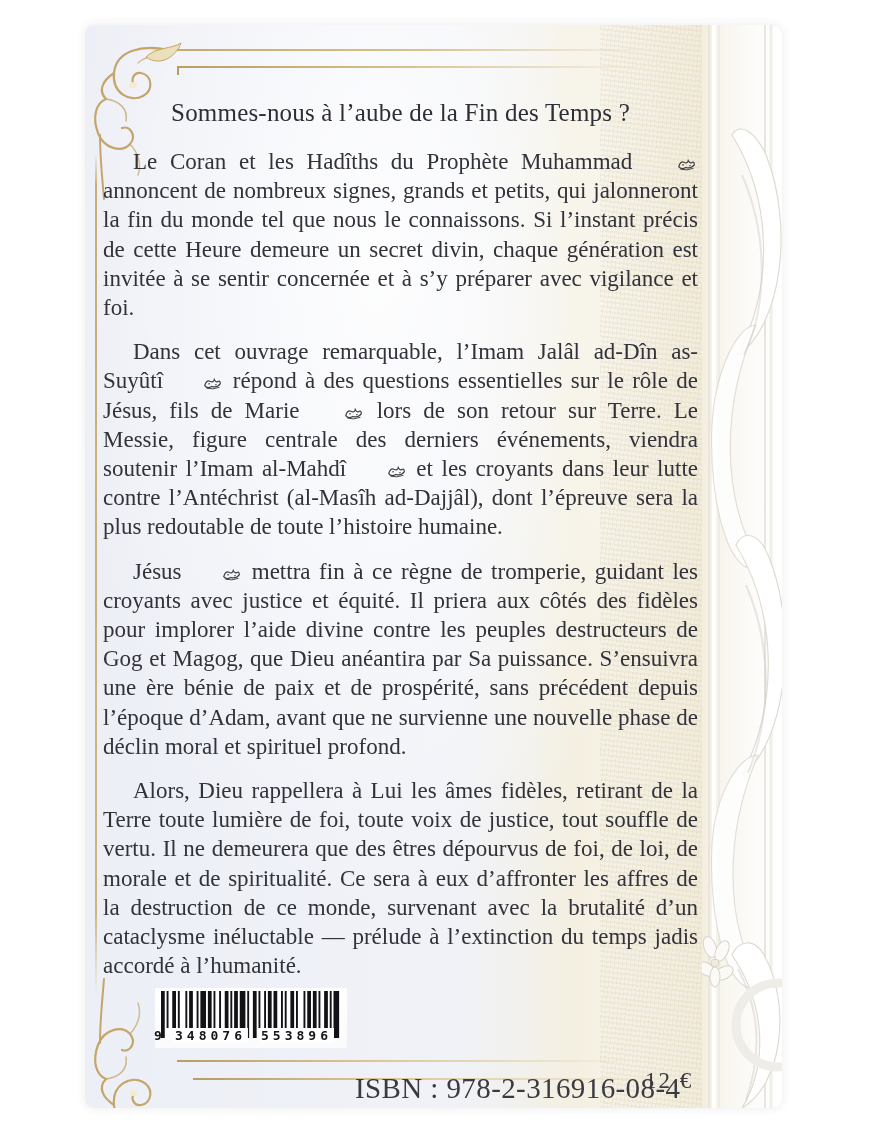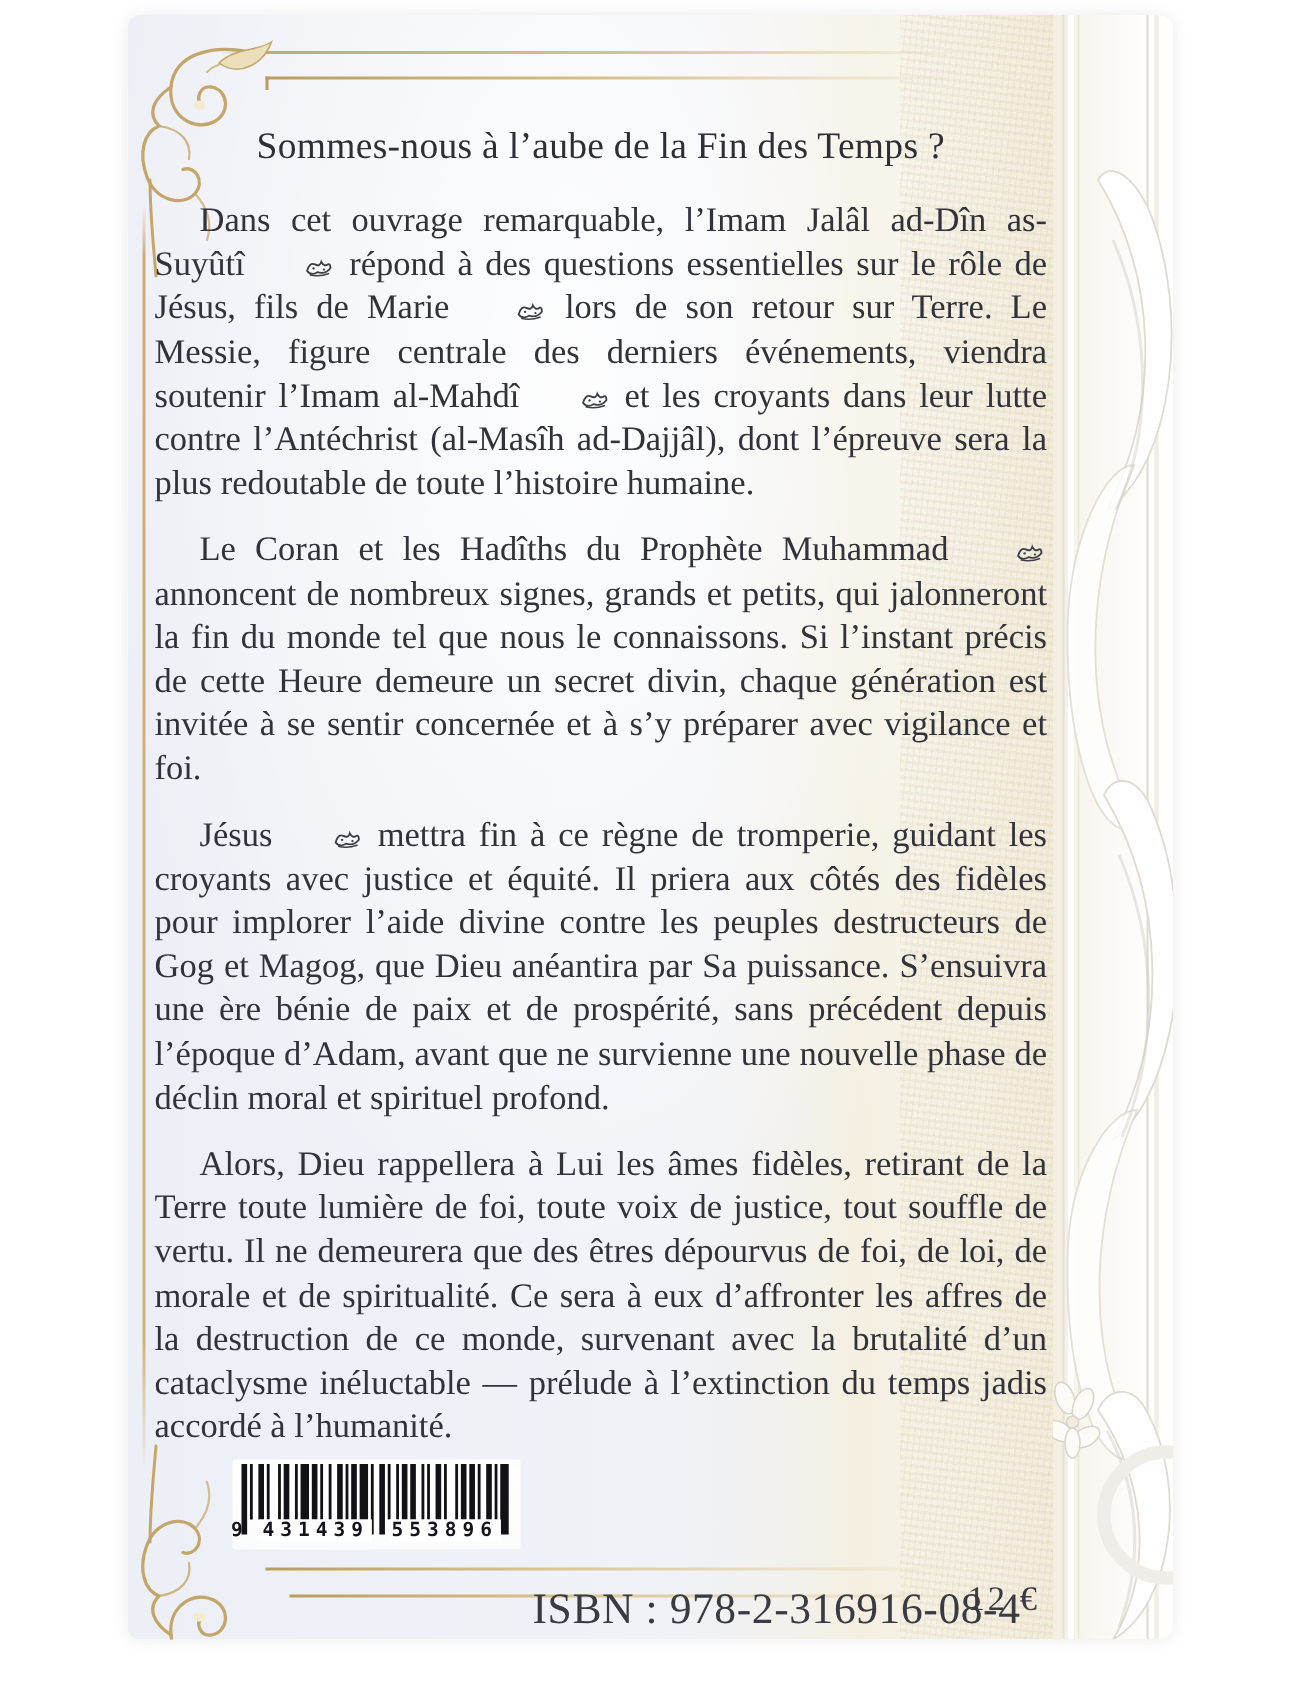--- a/index.html
+++ b/index.html
@@ -1,21 +1,21 @@
 <!DOCTYPE html>
 <html><head>
 <meta charset="utf-8">
 <style>
   html,body{margin:0;padding:0;background:#ffffff;}
   body{width:870px;height:1131px;overflow:hidden;
        font-family:"Liberation Serif","DejaVu Serif",serif;}
   .page{position:relative;width:870px;height:1131px;background:#ffffff;}
 
   
-  .cover{position:absolute;left:85px;top:10px;width:697px;height:1083px;
+  .cover{position:absolute;left:85px;top:25px;width:697px;height:1083px;
          border-radius:9px;overflow:hidden;
          box-shadow:0 0 10px rgba(60,60,80,.10);
          background:
            radial-gradient(ellipse at 42% 22%, rgba(255,255,255,.9) 0%, rgba(255,255,255,0) 55%),
            linear-gradient(to right,#edeff6 0%,#f0f2f8 52%,#f2f1ee 62%,#f4efe0 70%,#f6f3ea 78%,#fbfaf6 88%,#ffffff 100%);}
 
   
   .texture-band{position:absolute;left:515px;top:0;width:205px;height:1083px;
       background:
         repeating-linear-gradient(7deg, rgba(205,188,143,.14) 0 2px, rgba(255,255,255,0) 2px 5px),
@@ -134,42 +134,42 @@
         <path d="M14 94 C14 116 16 134 18 158" stroke-width="2"></path>
         <path d="M44 103 C52 112 56 122 52 134" stroke-width="1.5" opacity=".7"></path>
       </g>
       <path d="M60 16 C70 6 86 8 95 2 C90 16 74 26 60 16 Z" fill="#ecdfbb" stroke="#c4a66a" stroke-width="1"></path>
       <ellipse cx="47" cy="44" rx="4" ry="3" fill="#f3ead0"></ellipse>
     </svg>
 
     <div class="content">
       <h1>Sommes-nous à l’aube de la Fin des Temps ?</h1>
       <div id="paras">
+          <p class="para">Le Coran et les Hadîths du Prophète Muhammad <span class="honorific" title="calligraphic mark after Muhammad (sallallahu alayhi wa sallam)"><svg viewBox="0 0 22 16" width="19" height="14">
+                <path d="M2 11 Q4 4 8 6 Q12 8 13 4 Q15 8 18 6 Q20 5 20 9 Q16 14 10 12 Q5 15 2 11 Z" fill="none" stroke="#3e3e46" stroke-width="1.4"></path>
+                <circle cx="7" cy="9" r=".9" fill="#3e3e46"></circle>
+                <circle cx="15" cy="10" r=".9" fill="#3e3e46"></circle>
+                <path d="M4 14 Q11 16 19 13" stroke="#3e3e46" stroke-width="1.1" fill="none"></path>
+              </svg></span> annoncent de nombreux signes, grands et petits, qui jalonneront la fin du monde tel que nous le connaissons. Si l’instant précis de cette Heure demeure un secret divin, chaque génération est invitée à se sentir concernée et à s’y préparer avec vigilance et foi.</p>
           <p class="para">Dans cet ouvrage remarquable, l’Imam Jalâl ad-Dîn as-Suyûtî <span class="honorific" title="calligraphic mark (rahimahullah)"><svg viewBox="0 0 22 16" width="19" height="14">
                 <path d="M2 11 Q4 4 8 6 Q12 8 13 4 Q15 8 18 6 Q20 5 20 9 Q16 14 10 12 Q5 15 2 11 Z" fill="none" stroke="#3e3e46" stroke-width="1.4"></path>
                 <circle cx="7" cy="9" r=".9" fill="#3e3e46"></circle>
                 <circle cx="15" cy="10" r=".9" fill="#3e3e46"></circle>
                 <path d="M4 14 Q11 16 19 13" stroke="#3e3e46" stroke-width="1.1" fill="none"></path>
               </svg></span> répond à des questions essentielles sur le rôle de Jésus, fils de Marie <span class="honorific" title="calligraphic mark (alayhi as-salam)"><svg viewBox="0 0 22 16" width="19" height="14">
                 <path d="M2 11 Q4 4 8 6 Q12 8 13 4 Q15 8 18 6 Q20 5 20 9 Q16 14 10 12 Q5 15 2 11 Z" fill="none" stroke="#3e3e46" stroke-width="1.4"></path>
                 <circle cx="7" cy="9" r=".9" fill="#3e3e46"></circle>
                 <circle cx="15" cy="10" r=".9" fill="#3e3e46"></circle>
                 <path d="M4 14 Q11 16 19 13" stroke="#3e3e46" stroke-width="1.1" fill="none"></path>
               </svg></span> lors de son retour sur Terre. Le Messie, figure centrale des derniers événements, viendra soutenir l’Imam al-Mahdî <span class="honorific" title="calligraphic mark (alayhi as-salam)"><svg viewBox="0 0 22 16" width="19" height="14">
                 <path d="M2 11 Q4 4 8 6 Q12 8 13 4 Q15 8 18 6 Q20 5 20 9 Q16 14 10 12 Q5 15 2 11 Z" fill="none" stroke="#3e3e46" stroke-width="1.4"></path>
                 <circle cx="7" cy="9" r=".9" fill="#3e3e46"></circle>
                 <circle cx="15" cy="10" r=".9" fill="#3e3e46"></circle>
                 <path d="M4 14 Q11 16 19 13" stroke="#3e3e46" stroke-width="1.1" fill="none"></path>
               </svg></span> et les croyants dans leur lutte contre l’Antéchrist (al-Masîh ad-Dajjâl), dont l’épreuve sera la plus redoutable de toute l’histoire humaine.</p>
-          <p class="para">Le Coran et les Hadîths du Prophète Muhammad <span class="honorific" title="calligraphic mark after Muhammad (sallallahu alayhi wa sallam)"><svg viewBox="0 0 22 16" width="19" height="14">
-                <path d="M2 11 Q4 4 8 6 Q12 8 13 4 Q15 8 18 6 Q20 5 20 9 Q16 14 10 12 Q5 15 2 11 Z" fill="none" stroke="#3e3e46" stroke-width="1.4"></path>
-                <circle cx="7" cy="9" r=".9" fill="#3e3e46"></circle>
-                <circle cx="15" cy="10" r=".9" fill="#3e3e46"></circle>
-                <path d="M4 14 Q11 16 19 13" stroke="#3e3e46" stroke-width="1.1" fill="none"></path>
-              </svg></span> annoncent de nombreux signes, grands et petits, qui jalonneront la fin du monde tel que nous le connaissons. Si l’instant précis de cette Heure demeure un secret divin, chaque génération est invitée à se sentir concernée et à s’y préparer avec vigilance et foi.</p>
           <p class="para">Jésus <span class="honorific" title="calligraphic mark (alayhi as-salam)"><svg viewBox="0 0 22 16" width="19" height="14">
                 <path d="M2 11 Q4 4 8 6 Q12 8 13 4 Q15 8 18 6 Q20 5 20 9 Q16 14 10 12 Q5 15 2 11 Z" fill="none" stroke="#3e3e46" stroke-width="1.4"></path>
                 <circle cx="7" cy="9" r=".9" fill="#3e3e46"></circle>
                 <circle cx="15" cy="10" r=".9" fill="#3e3e46"></circle>
                 <path d="M4 14 Q11 16 19 13" stroke="#3e3e46" stroke-width="1.1" fill="none"></path>
               </svg></span> mettra fin à ce règne de tromperie, guidant les croyants avec justice et équité. Il priera aux côtés des fidèles pour implorer l’aide divine contre les peuples destructeurs de Gog et Magog, que Dieu anéantira par Sa puissance. S’ensuivra une ère bénie de paix et de prospérité, sans précédent depuis l’époque d’Adam, avant que ne survienne une nouvelle phase de déclin moral et spirituel profond.</p>
           <p class="para">Alors, Dieu rappellera à Lui les âmes fidèles, retirant de la Terre toute lumière de foi, toute voix de justice, tout souffle de vertu. Il ne demeurera que des êtres dépourvus de foi, de loi, de morale et de spiritualité. Ce sera à eux d’affronter les affres de la destruction de ce monde, survenant avec la brutalité d’un cataclysme inéluctable — prélude à l’extinction du temps jadis accordé à l’humanité.</p>
         </div>
     </div>
 
@@ -203,21 +203,21 @@
           <rect x="148.50" y="3" width="1.88" height="37" fill="#121216"></rect>
           <rect x="152.25" y="3" width="3.75" height="37" fill="#121216"></rect>
           <rect x="157.88" y="3" width="3.75" height="37" fill="#121216"></rect>
           <rect x="163.50" y="3" width="1.88" height="37" fill="#121216"></rect>
           <rect x="169.13" y="3" width="3.75" height="37" fill="#121216"></rect>
           <rect x="174.75" y="3" width="1.88" height="37" fill="#121216"></rect>
           <rect x="178.50" y="3" width="5.63" height="47" fill="#121216"></rect>
         </svg>
       <div class="bc-digits">
         <span class="d0">9</span>
-        <span class="d1">431439</span>
+        <span class="d1">348076</span>
         <span class="d2">553896</span>
       </div>
     </div>
     <div class="isbn">ISBN : 978-2-316916-08-4</div>
     <div class="price">12 €</div>
 
   </div>
 </div>
 
 </body></html>

